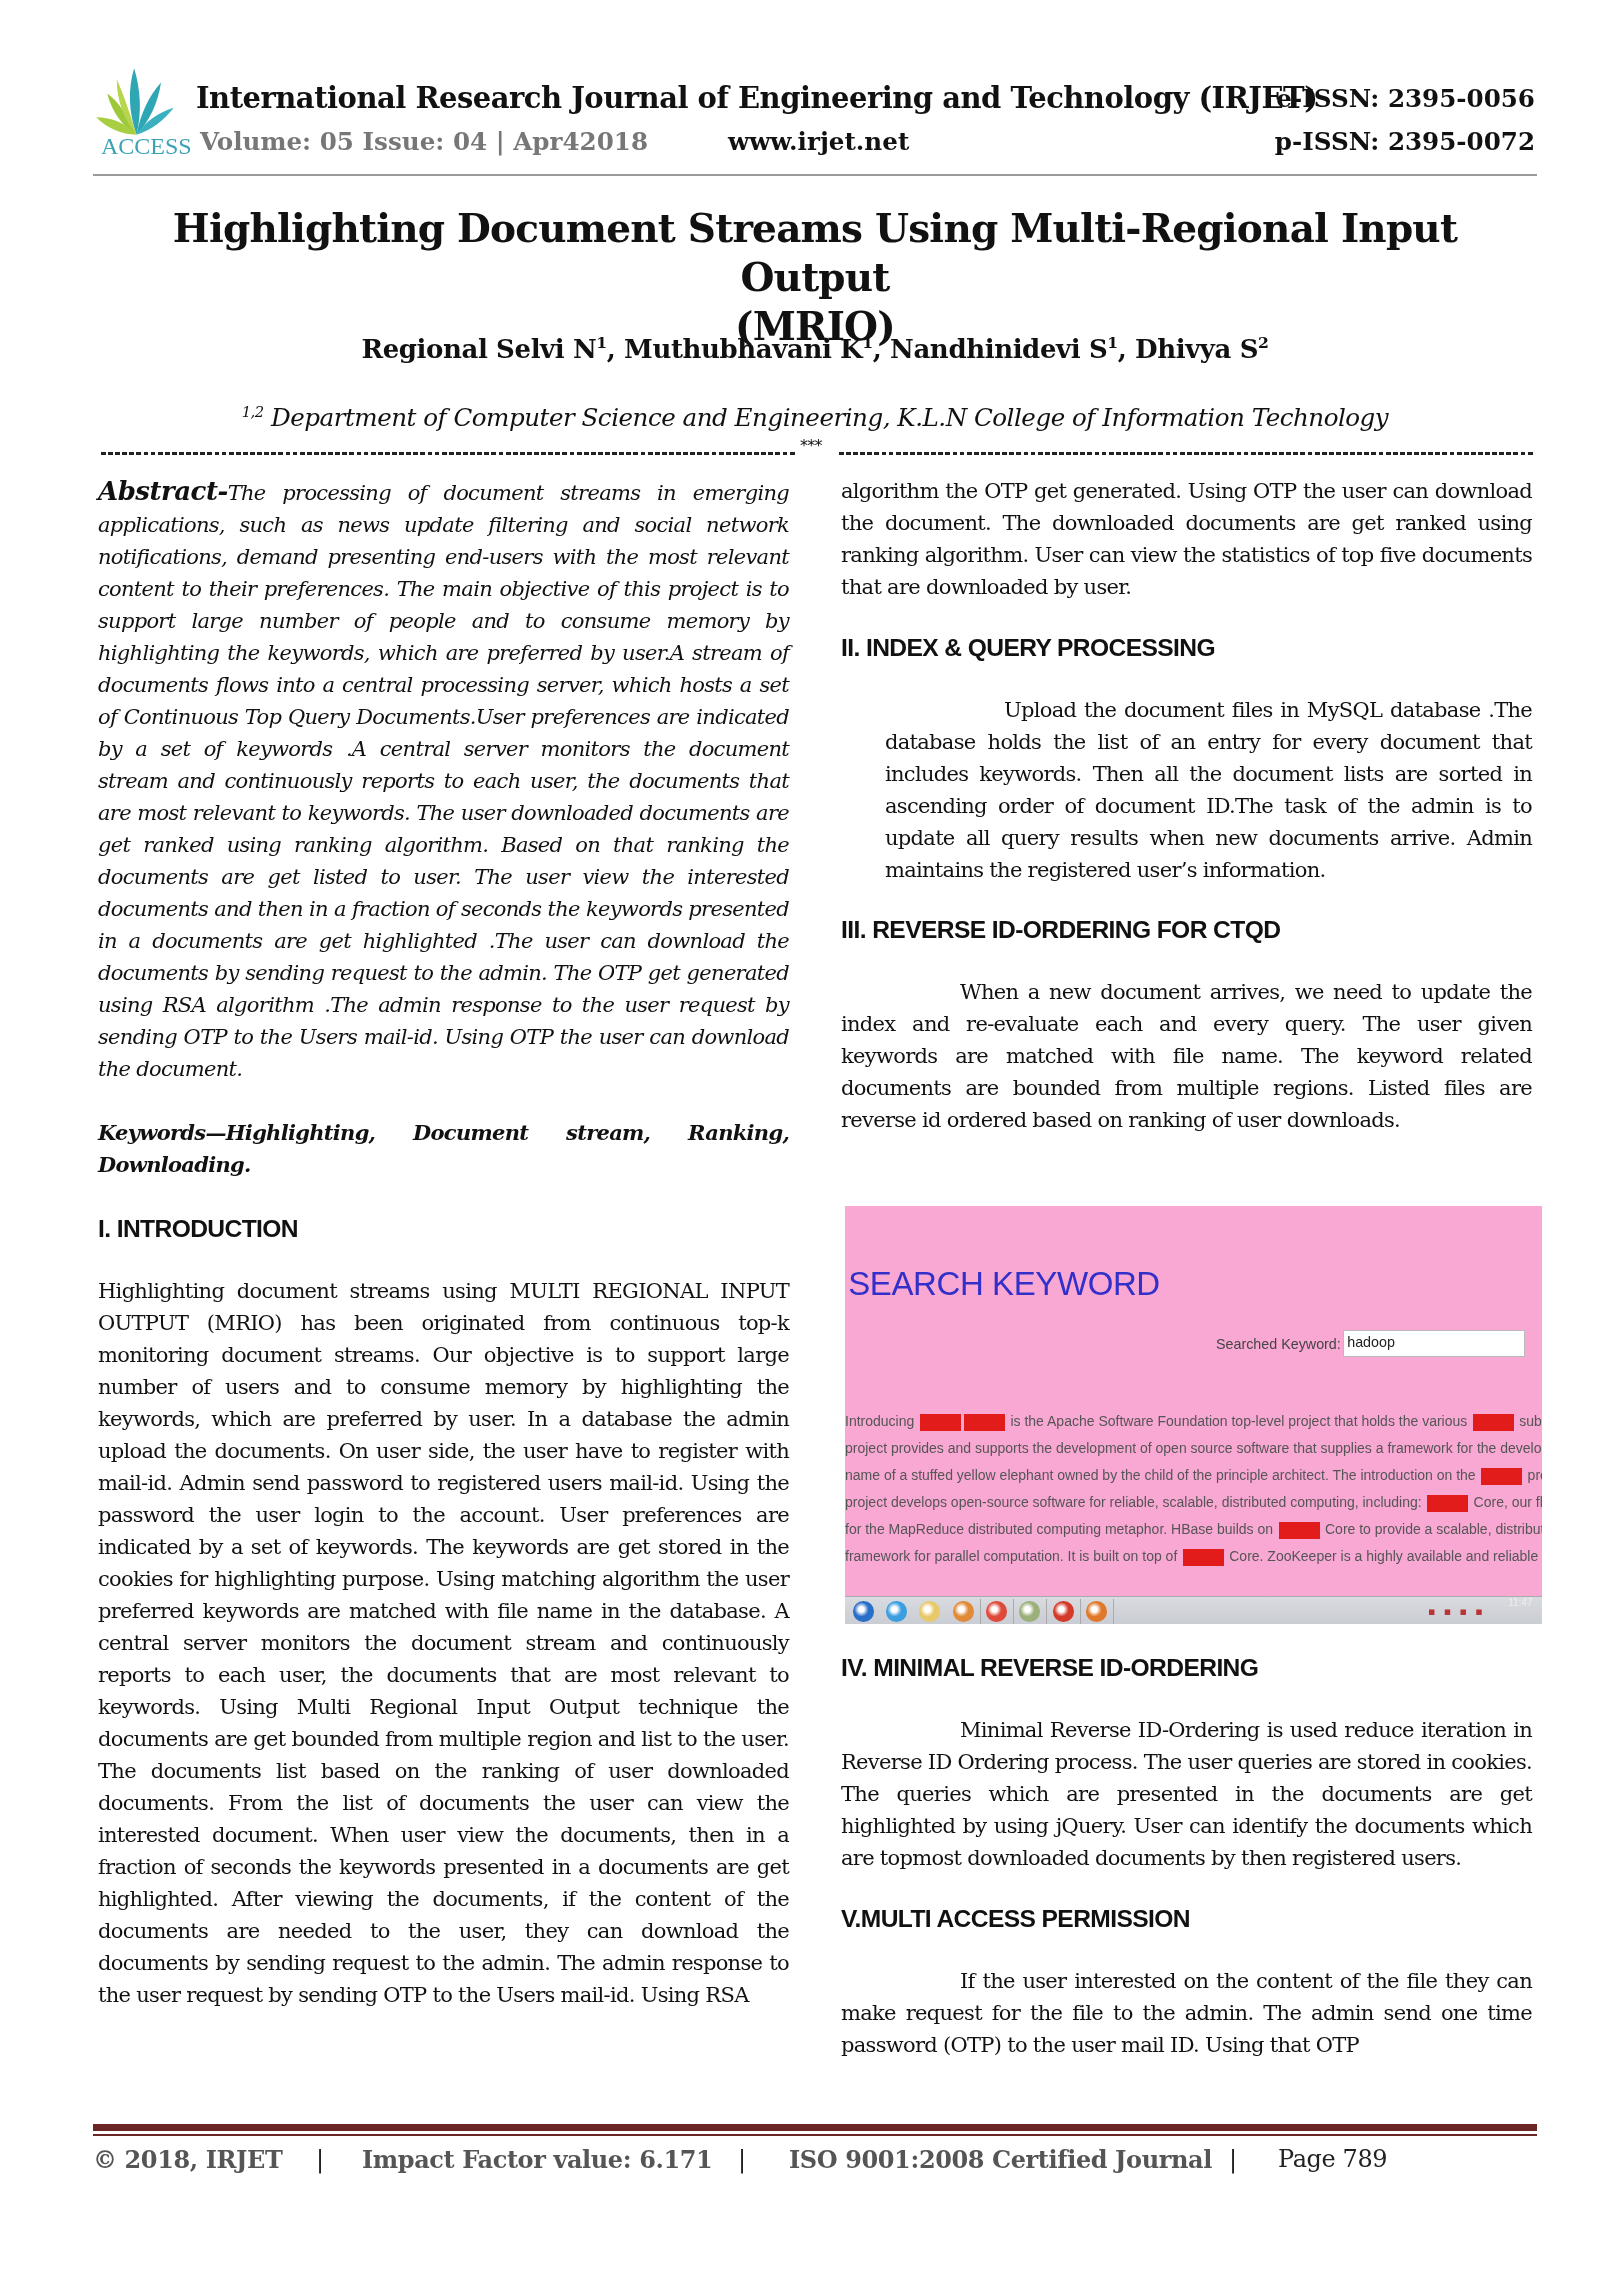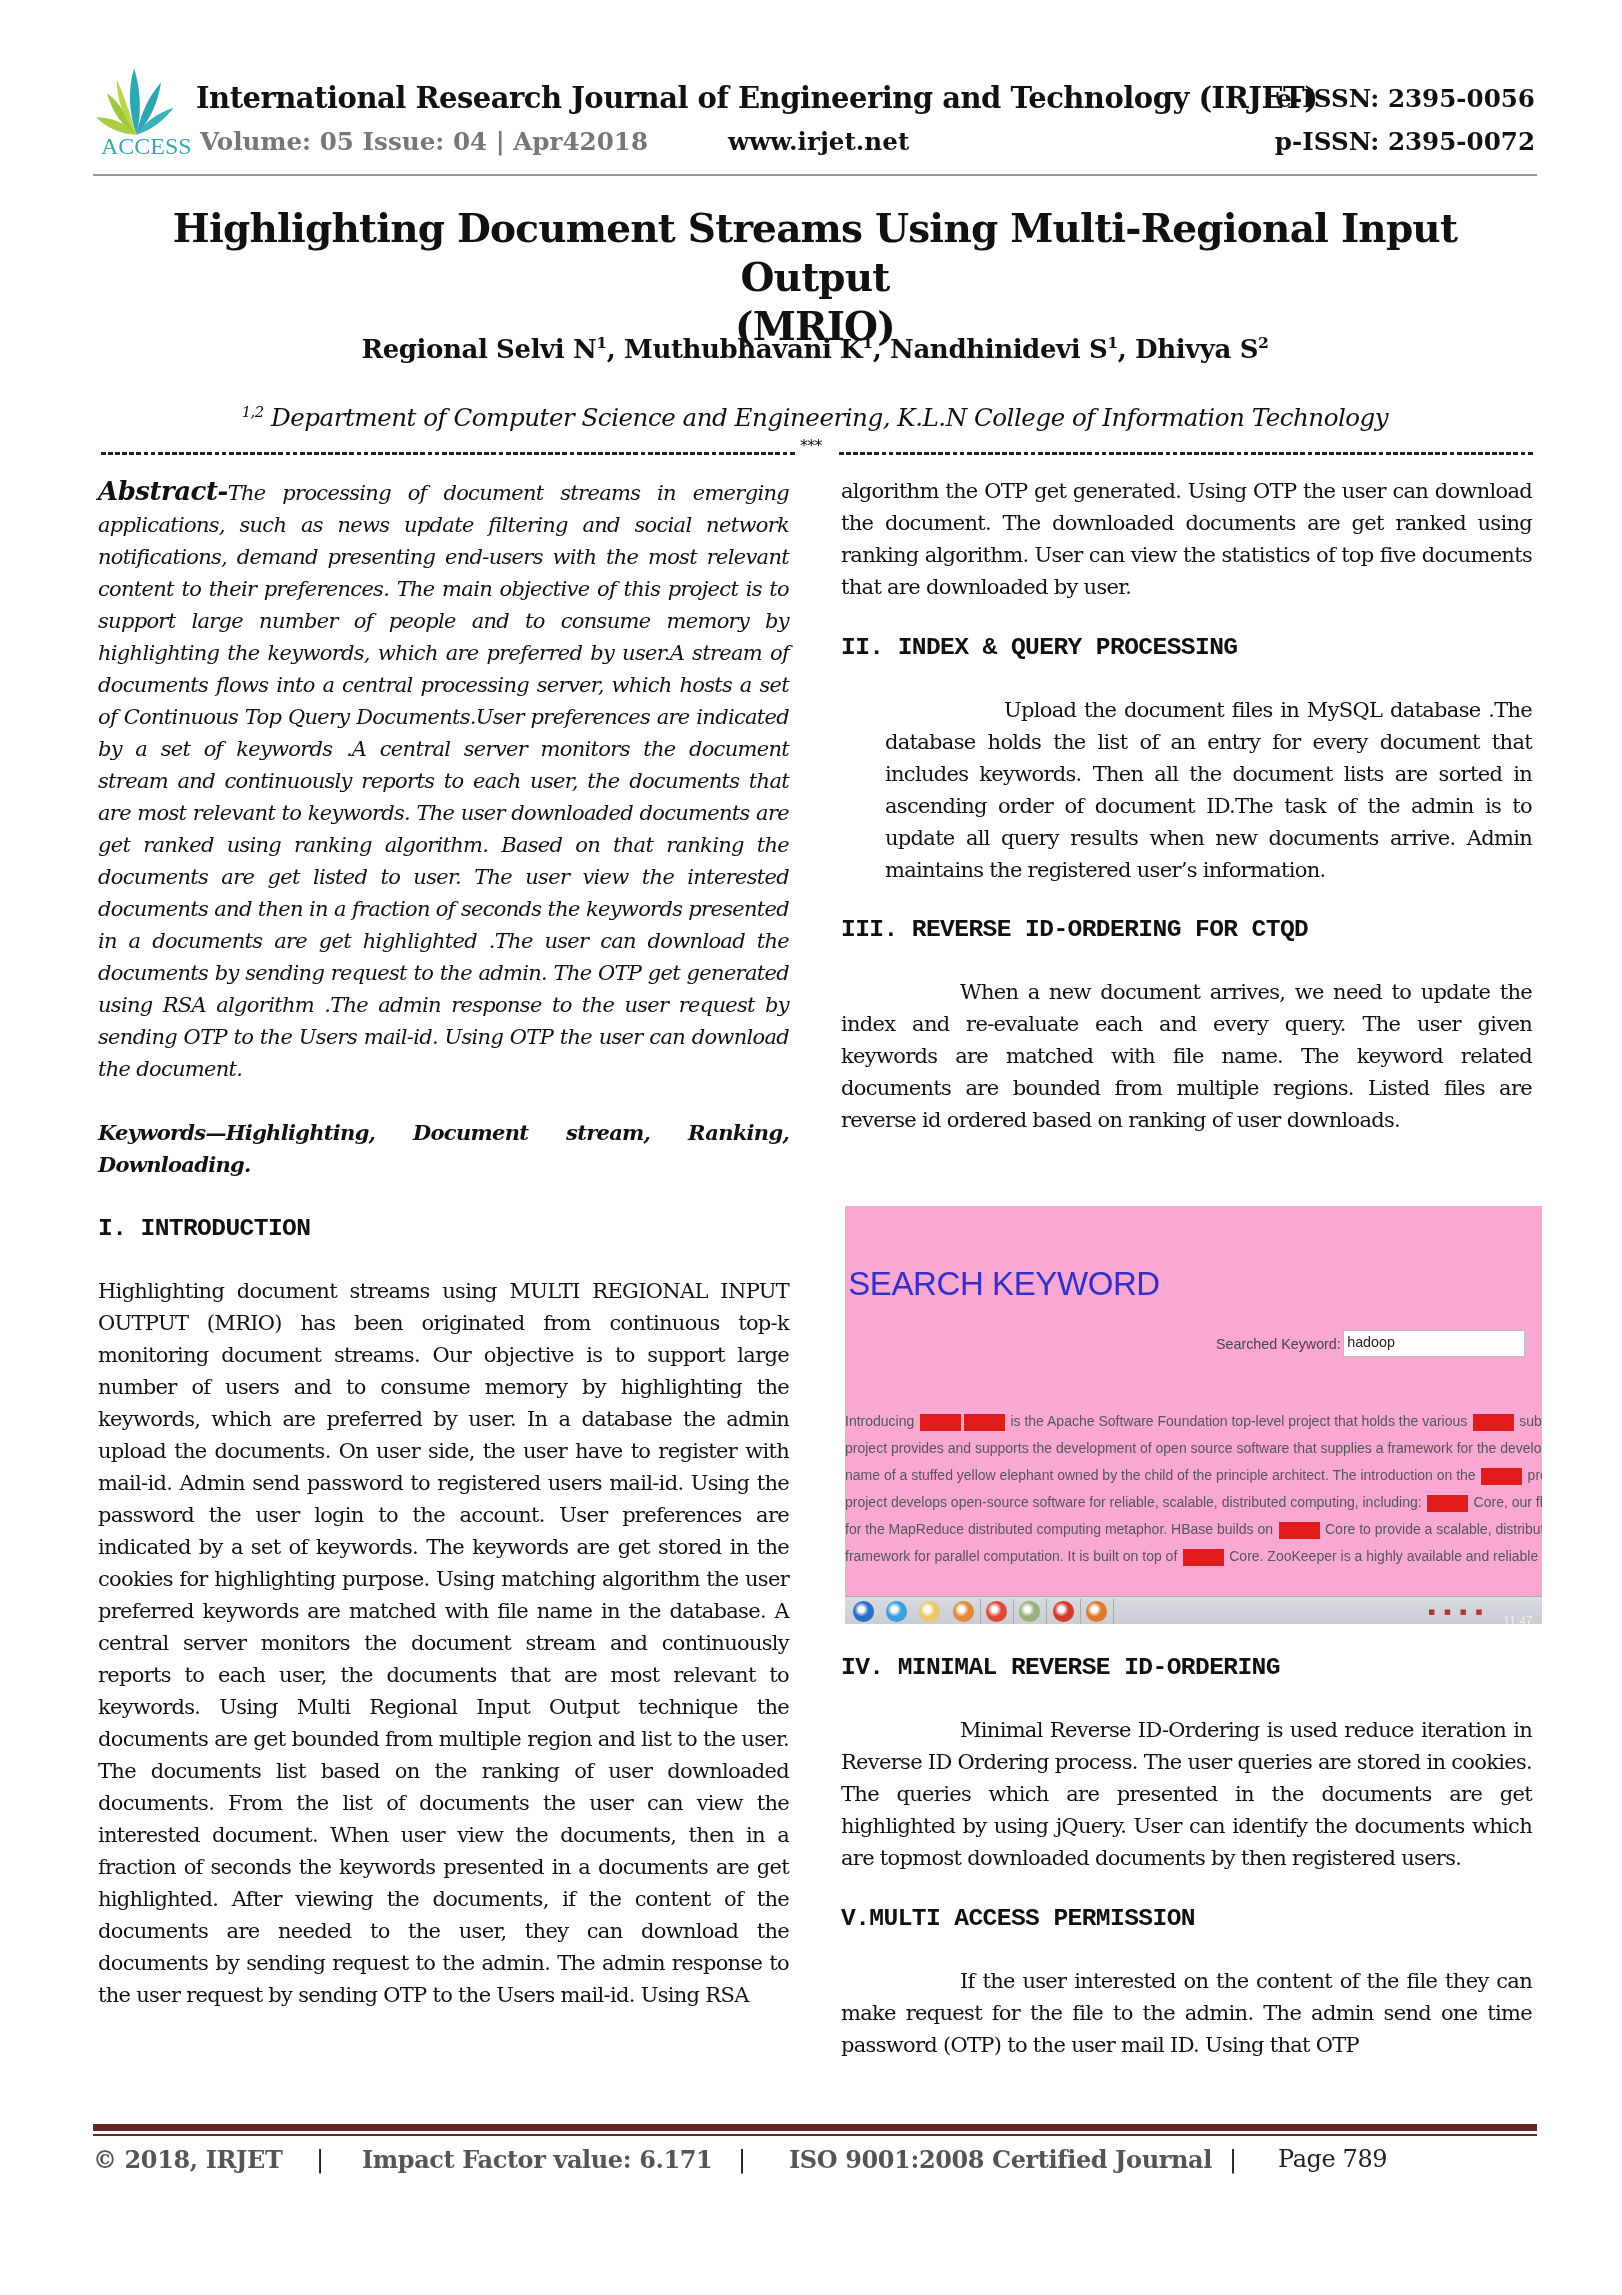--- a/index.html
+++ b/index.html
@@ -30,35 +30,35 @@
   .sep .stars { position: absolute; left: 699px; top: -4.8px; font-family: "DejaVu Sans", sans-serif; font-size: 16px; letter-spacing: -0.8px; }
 
   
   .col { position: absolute; top: 475px; width: 691px; font-family: "DejaVu Serif", serif; font-size: 21px; line-height: 32px; letter-spacing: -0.7px; text-align: justify; }
   .col.left { left: 98px; }
   .col.right { left: 841px; }
   .col p { margin: 0; }
   .abstract { font-style: italic; }
   .abstract .lead { font-style: italic; font-weight: bold; font-size: 26px; letter-spacing: -0.5px; }
   .keywords { font-style: italic; font-weight: bold; margin-top: 32px !important; }
-  .sec-h { font-family: Liberation Mono, monospace; font-weight: bold; font-size: 24.6px; letter-spacing: -0.6px; text-align: left; }
+  .sec-h { font-family: Liberation Sans, sans-serif; font-weight: bold; font-size: 24.6px; letter-spacing: -0.6px; text-align: left; }
   .indent { text-indent: 119px; }
 
   
   .figure { position: absolute; left: 845px; top: 1206px; width: 697px; height: 418px; background: #f9a8d4; overflow: hidden; }
   .fig-title { position: absolute; left: 3.2px; top: 59px; font-family: "Liberation Sans", sans-serif; font-size: 33px; color: #3230c9; letter-spacing: -0.4px; }
   .fig-label { position: absolute; left: 371px; top: 130px; font-family: "Liberation Sans", sans-serif; font-size: 14.3px; color: #444; }
   .fig-input { position: absolute; left: 498px; top: 124px; width: 182px; height: 27px; border: 0.8px solid #bbb; background: #fff; font-family: "Liberation Sans", sans-serif; font-size: 14.3px; color: #222; padding: 3.2px 3.2px; }
   .fig-body { position: absolute; left: 0; top: 202px; width: 697px; font-family: "Liberation Sans", sans-serif; font-size: 14px; line-height: 27px; color: #555; white-space: nowrap; }
   .fig-line { display: block; text-align: center; overflow: hidden; }
   .hl { display: inline-block; background: #e21b1b; width: 41px; height: 17.4px; vertical-align: middle; margin: 0 1.6px; }
   .taskbar { position: absolute; left: 0; top: 390px; width: 697px; height: 28.5px; background: linear-gradient(#d9dbe0, #c9ccd2); border-top: 0.8px solid #aaa; }
   .tb-icon { position: absolute; top: 4px; width: 20.6px; height: 20.6px; border-radius: 50%; }
   .tb-sep { position: absolute; top: 1.6px; width: 0.8px; height: 25px; background: #aaa; }
-  .tb-clock { position: absolute; right: 9.5px; top: 19px; font-family: "Liberation Sans", sans-serif; font-size: 12px; color: #eee; text-align: right; line-height: 11px; }
+  .tb-clock { position: absolute; right: 9.5px; top: 0; font-family: "Liberation Sans", sans-serif; font-size: 10px; color: #eee; text-align: right; line-height: 11px; }
   .tb-tray { position: absolute; right: 57px; top: 8px; font-family: "DejaVu Sans", sans-serif; font-size: 11px; color: #b33; letter-spacing: 2.4px; }
 
   
   .foot-rule1 { position: absolute; left: 93px; top: 2124px; width: 1444px; height: 7.1px; background: #6b2525; }
   .foot-rule2 { position: absolute; left: 93px; top: 2134px; width: 1444px; height: 2.4px; background: #6b2525; }
   .footer { position: absolute; left: 93px; top: 2142px; width: 1444px; height: 40px; font-family: "DejaVu Serif", serif; font-weight: bold; font-size: 24px; color: #555; letter-spacing: -0.4px; }
   .footer span { position: absolute; top: 3.2px; white-space: nowrap; }
   .footer .pipe { font-weight: normal; color: #222; }
   .footer .page { color: #222; font-weight: normal; }
 </style>

